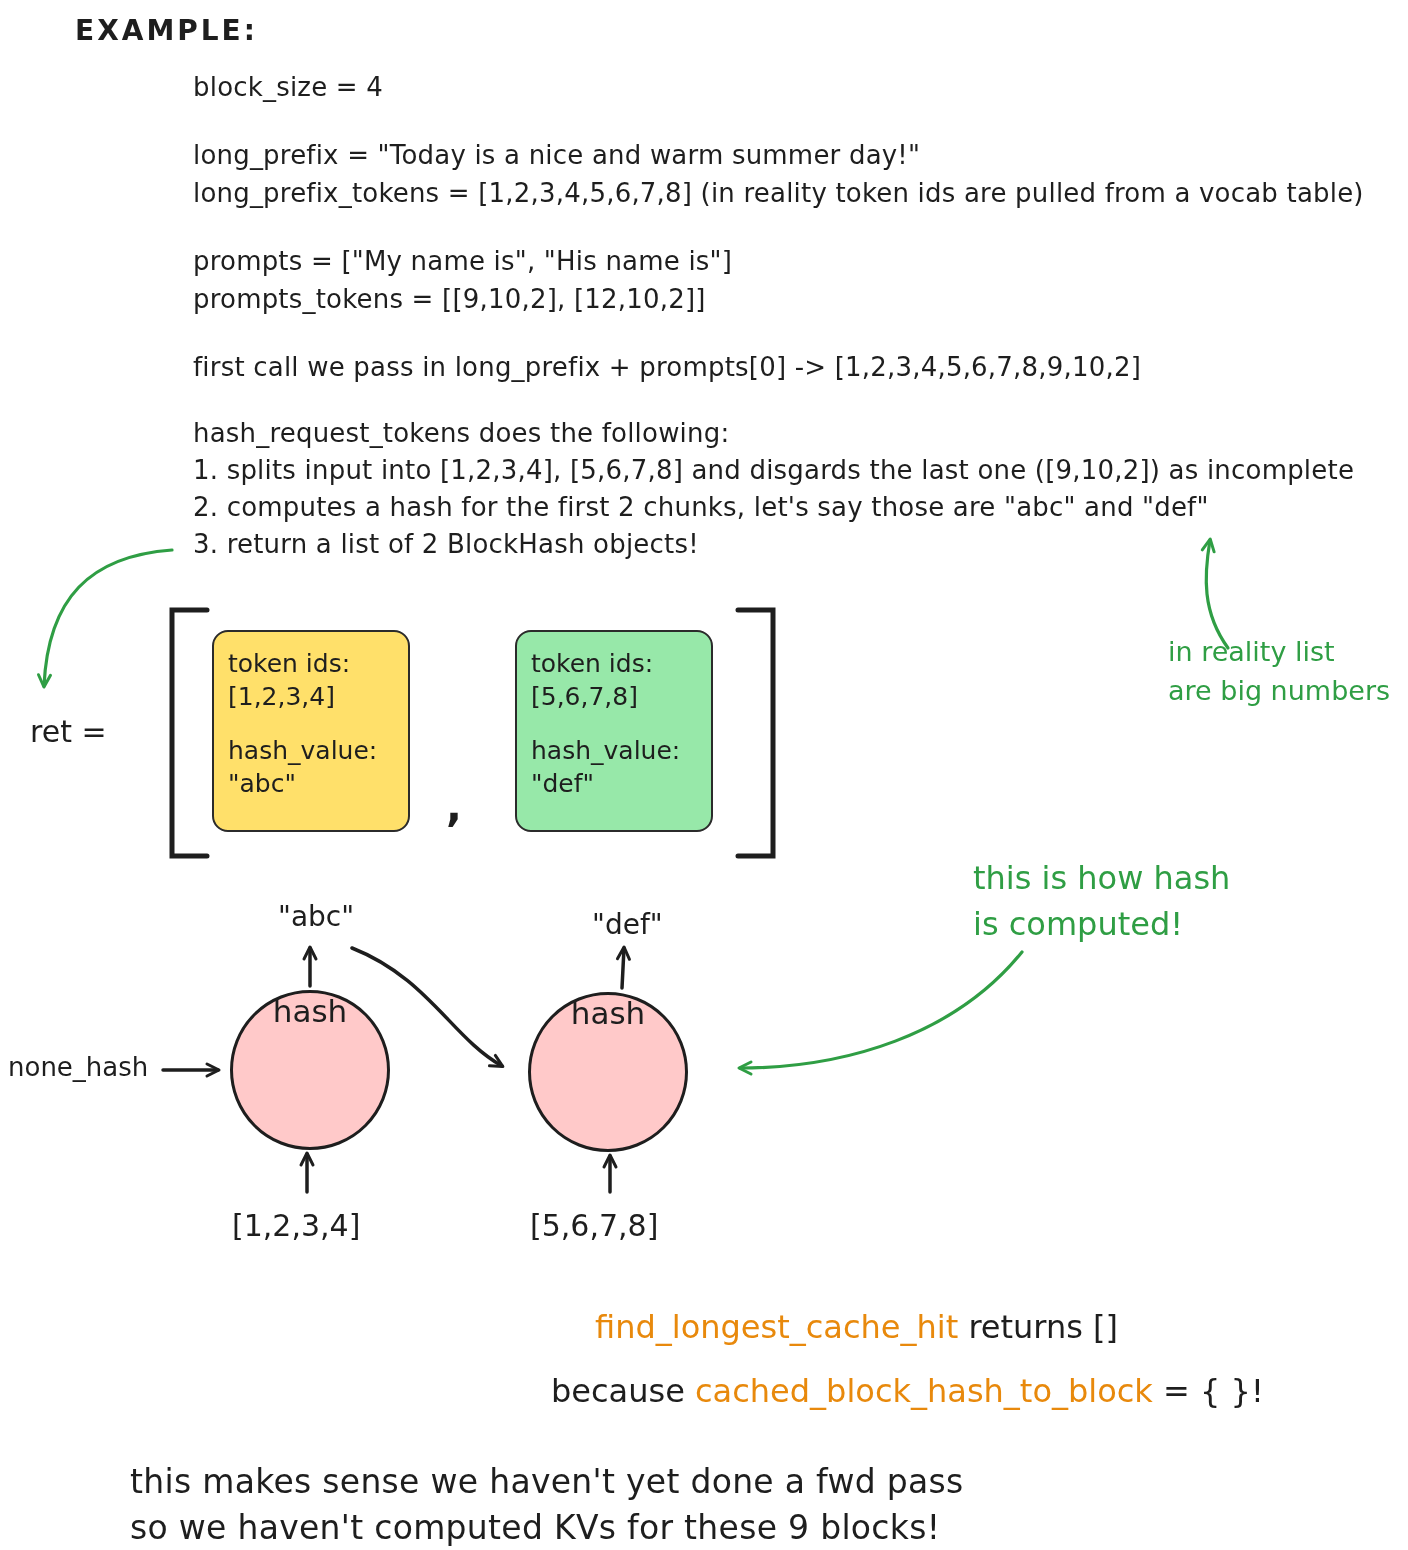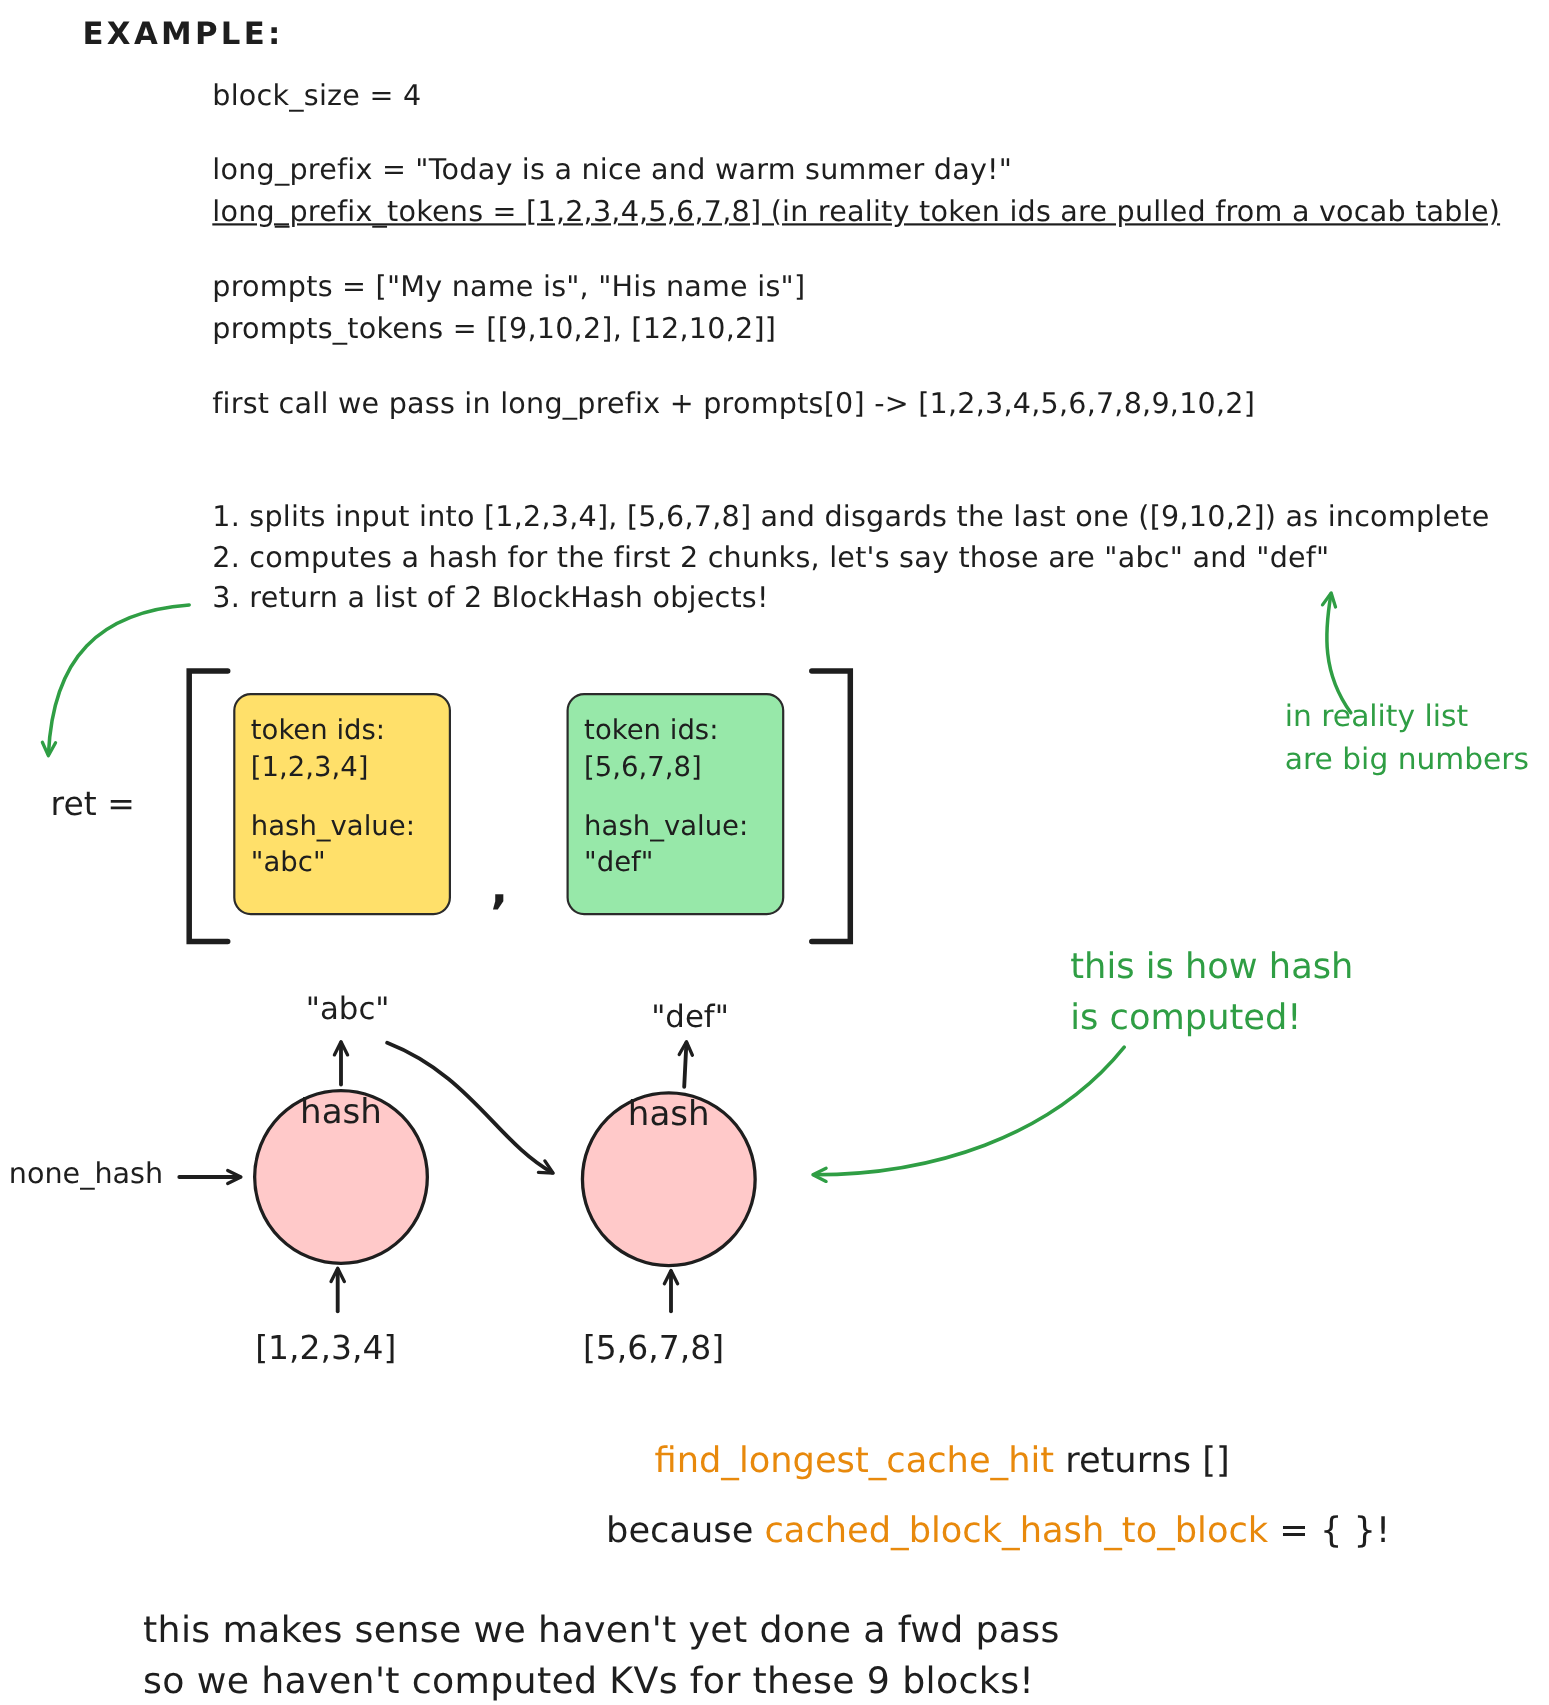--- a/index.html
+++ b/index.html
@@ -35,34 +35,35 @@
 </style>
 </head>
 <body>
 
 <div id="canvas">
 
   <div class="abs title" style="left:75px;top:14px;">EXAMPLE:</div>
 
   <div class="abs code" style="left:193px;top:72px;">block_size = 4</div>
   <div class="abs code" style="left:193px;top:140px;">long_prefix = "Today is a nice and warm summer day!"</div>
-  <div class="abs code" style="left:193px;top:178px;text-decoration:underline;">long_prefix_tokens = [1,2,3,4,5,6,7,8] (in reality token ids are pulled from a vocab table)</div>
+  <div class="abs code" style="left:193px;top:178px;">long_prefix_tokens = [1,2,3,4,5,6,7,8] (in reality token ids are pulled from a vocab table)</div>
   <div class="abs code" style="left:193px;top:246px;">prompts = ["My name is", "His name is"]</div>
   <div class="abs code" style="left:193px;top:284px;text-align:center;">prompts_tokens = [[9,10,2], [12,10,2]]</div>
   <div class="abs code" style="left:193px;top:352px;">first call we pass in long_prefix + prompts[0] -&gt; [1,2,3,4,5,6,7,8,9,10,2]</div>
+  <div class="abs code" style="left:193px;top:418px;">hash_request_tokens does the following:</div>
   <div class="abs code" style="left:193px;top:455px;">1. splits input into [1,2,3,4], [5,6,7,8] and disgards the last one ([9,10,2]) as incomplete</div>
   <div class="abs code" style="left:193px;top:492px;">2. computes a hash for the first 2 chunks, let's say those are "abc" and "def"</div>
   <div class="abs code" style="left:193px;top:529px;">3. return a list of 2 BlockHash objects!</div>
 
   <div class="abs green-note" style="left:1168px;top:632px;">
     <div>in reality list</div>
     <div>are big numbers</div>
   </div>
 
-  <div class="abs ret-label" style="left:46px;top:714px;">ret =</div>
+  <div class="abs ret-label" style="left:30px;top:714px;">ret =</div>
 
   <div class="abs card card-yellow" style="left:212px;top:630px;">
     <div>token ids:</div>
     <div>[1,2,3,4]</div>
     <div class="gap"></div>
     <div>hash_value:</div>
     <div>"abc"</div>
   </div>
 
   <div class="abs comma" style="left:446px;top:782px;">,</div>

